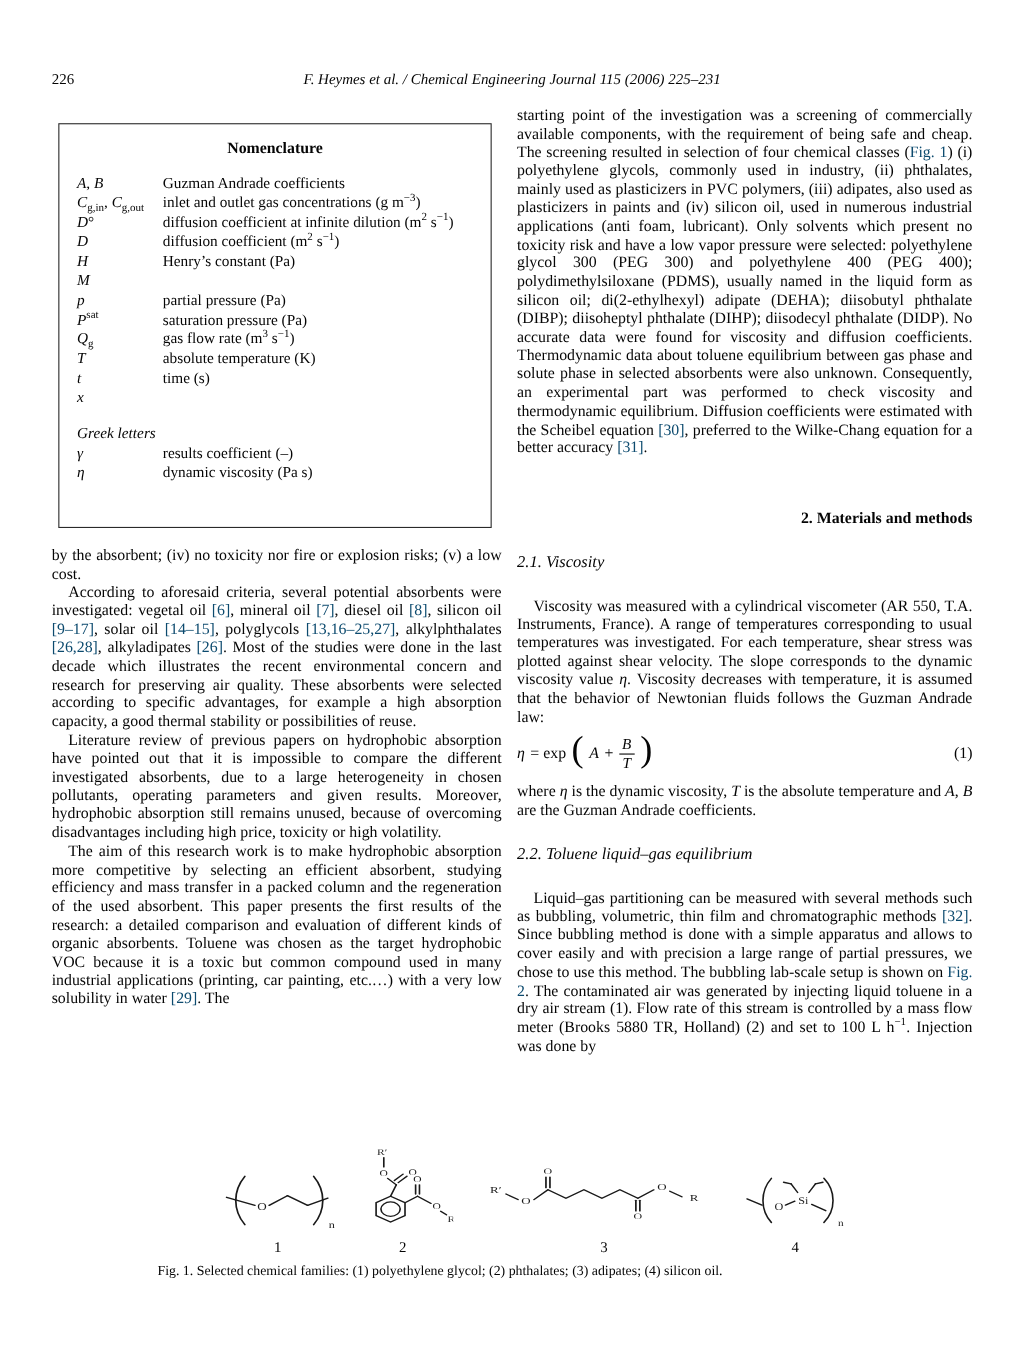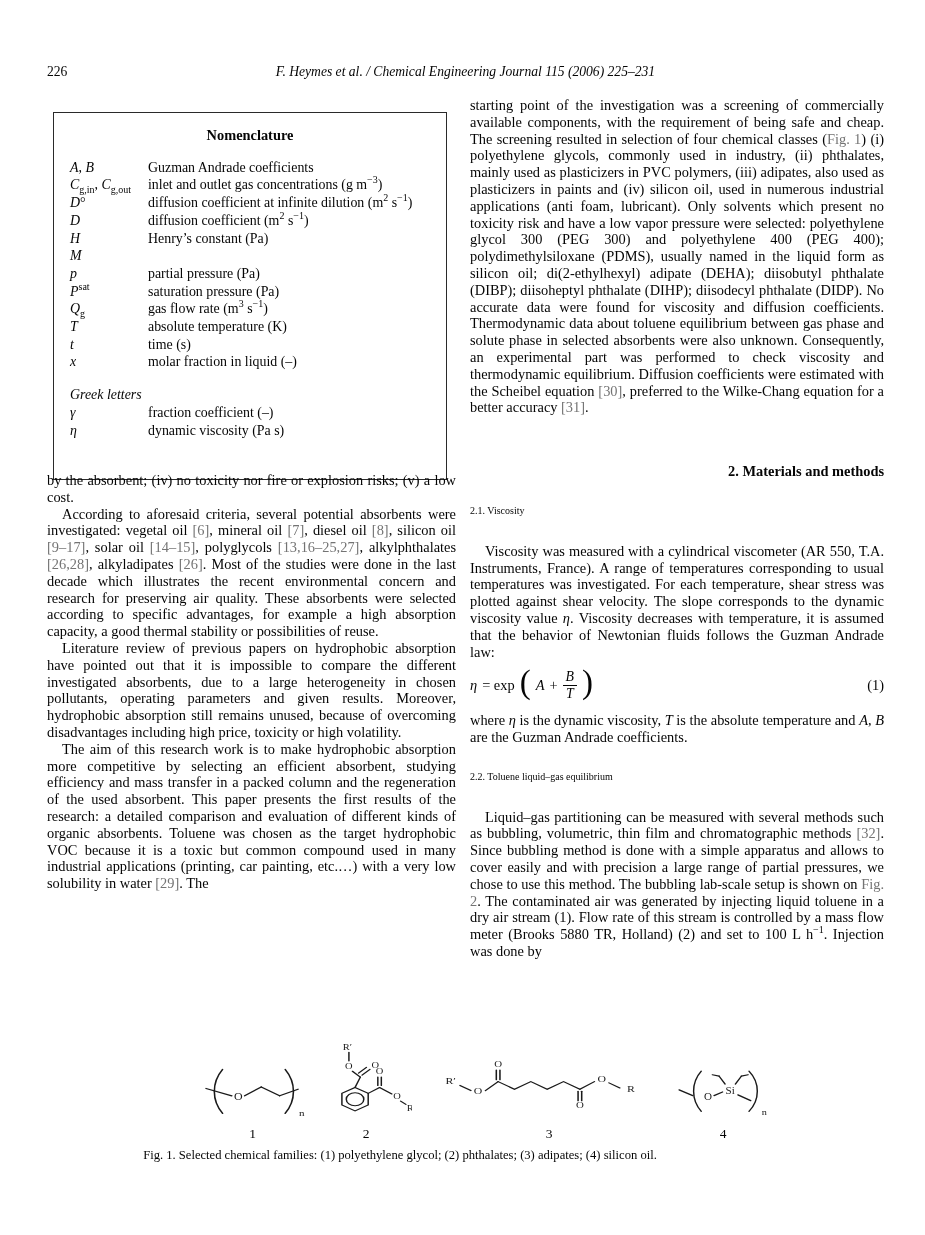--- a/index.html
+++ b/index.html
@@ -17,30 +17,30 @@
     border:1.6px solid #2a2a2a;padding:14px 16px 18px 16px;overflow:hidden;
     font-size:13.9px;line-height:17.7px;
   }
   .nom-title{font-weight:bold;font-size:14.4px;margin-bottom:14px;text-align:center;}
   .nom-row{display:flex;white-space:nowrap;}
   .nom-sym{flex:0 0 auto;min-width:72px;padding-right:6px;}
   .nom-def{flex:1 1 auto;}
   .greek-title{font-style:italic;margin-top:15px;}
 
   .column{font-size:14.4px;line-height:16.8px;text-align:justify;}
-  .col-left{position:absolute;left:47px;top:472px;width:409px;}
+  .col-left{position:absolute;left:47px;top:497px;width:409px;}
   .col-right{position:absolute;left:470px;top:97px;width:414px;}
   .column p{margin:0;}
   .column p.indent{text-indent:15px;}
-  .cite{color:#737373;}
+  .cite{color:#0c4a6e;}
   sup,sub{font-size:10px;line-height:0;}
   .it{font-style:italic;}
 
   h2.sec{font-size:14.4px;font-weight:bold;margin:47px 0 23px 0;text-align:right;}
-  h3.subsec{font-size:10px;font-weight:normal;margin:23px 0 23px 0;text-align:left;}
+  h3.subsec{font-size:15px;font-weight:normal;font-style:italic;margin:23px 0 23px 0;text-align:left;}
 
   .equation{display:flex;align-items:center;margin:9px 0 11px 0;}
   .eq-body{display:inline-flex;align-items:center;gap:5px;}
   .big-paren{font-size:33px;font-weight:400;line-height:0.9;transform:translateY(-2px);}
   .frac{display:inline-flex;flex-direction:column;text-align:center;line-height:1.12;font-size:13.8px;}
   .frac .num{border-bottom:1.2px solid #050505;padding:0 3px;}
   .eq-number{margin-left:auto;}
 
   .figure{position:absolute;left:0;top:1042px;width:925px;}
   .structures{display:flex;align-items:flex-end;margin-left:195px;}
@@ -104,28 +104,27 @@
   <div class="nom-row">
     <span class="nom-sym"><i>T</i></span>
     <span class="nom-def">absolute temperature (K)</span>
   </div>
   <div class="nom-row">
     <span class="nom-sym"><i>t</i></span>
     <span class="nom-def">time (s)</span>
   </div>
   <div class="nom-row">
     <span class="nom-sym"><i>x</i></span>
-    <span class="nom-def">molar fraction in liquid (–)</span>
   </div>
 
   <div class="greek-title">Greek letters</div>
 
   <div class="nom-row">
     <span class="nom-sym"><i>γ</i></span>
-    <span class="nom-def">fraction coefficient (–)</span>
+    <span class="nom-def">results coefficient (–)</span>
   </div>
   <div class="nom-row">
     <span class="nom-sym"><i>η</i></span>
     <span class="nom-def">dynamic viscosity (Pa s)</span>
   </div>
 </div>
 
 <div class="column col-left">
   <p>by the absorbent; (iv) no toxicity nor fire or explosion risks; (v) a low cost.</p>
   <p class="indent">According to aforesaid criteria, several potential absorbents were investigated: vegetal oil <span class="cite">[6]</span>, mineral oil <span class="cite">[7]</span>, diesel oil <span class="cite">[8]</span>, silicon oil <span class="cite">[9–17]</span>, solar oil <span class="cite">[14–15]</span>, polyglycols <span class="cite">[13,16–25,27]</span>, alkylphthalates <span class="cite">[26,28]</span>, alkyladipates <span class="cite">[26]</span>. Most of the studies were done in the last decade which illustrates the recent environmental concern and research for preserving air quality. These absorbents were selected according to specific advantages, for example a high absorption capacity, a good thermal stability or possibilities of reuse.</p>

